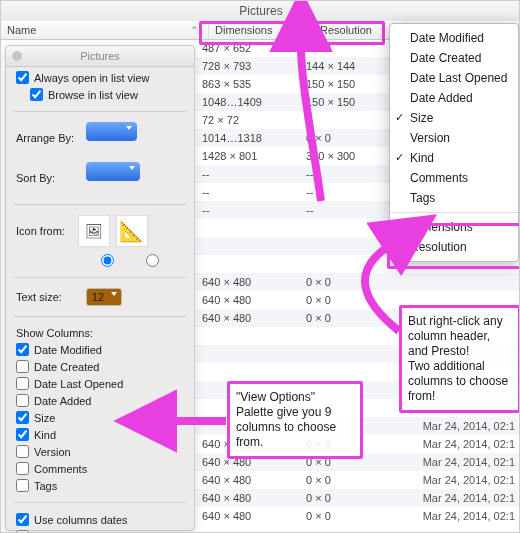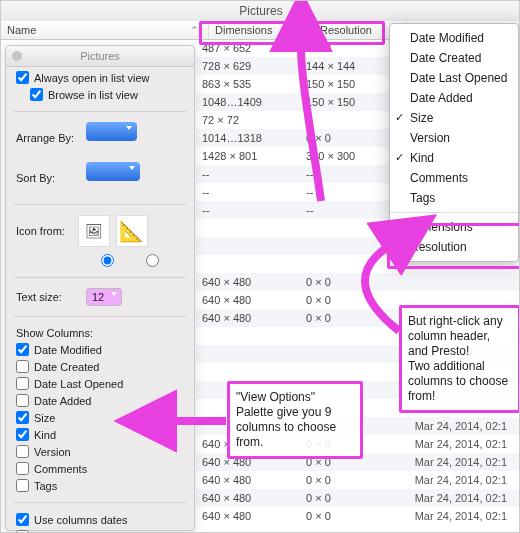--- a/index.html
+++ b/index.html
@@ -12,21 +12,21 @@
   .hc-name .caret{margin-left:auto;margin-right:4px;font-size:9px;color:#666;}
   .hc-dim{flex:0 0 92px;}
   .hc-res{flex:0 0 80px;}
   .hc-rest{flex:1;}
   .table-body{position:absolute;left:195px;top:38px;width:325px;bottom:0;overflow:hidden;}
   .row{display:flex;height:18px;line-height:18px;}
   .row:nth-child(even){background:#f3f5f9;}
   .cell{padding:0 6px;font-size:11px;color:#444;overflow:hidden;white-space:nowrap;}
   .c-dim{flex:0 0 92px;}
   .c-res{flex:0 0 80px;}
-  .c-date{flex:1;text-align:right;padding-right:14px;color:#555;}
+  .c-date{flex:1;text-align:right;padding-right:6px;color:#555;}
   
   .ctx-menu{position:absolute;left:388px;top:22px;width:128px;background:#fff;border:1px solid #bbb;border-radius:4px;box-shadow:0 4px 16px rgba(0,0,0,0.25);padding:4px 0;font-size:12px;}
   .ctx-item{padding:2px 8px 2px 20px;position:relative;line-height:16px;color:#222;}
   .ctx-item.checked::before{content:"✓";position:absolute;left:5px;top:1px;font-size:11px;color:#222;}
   .ctx-sep{height:1px;background:#ddd;margin:4px 0;}
   
   .palette{position:absolute;left:4px;top:44px;width:190px;height:486px;background:#eceaea;border:1px solid #c9c9c9;border-radius:4px;box-shadow:0 2px 10px rgba(0,0,0,0.15);box-sizing:border-box;padding:0 10px 8px 10px;}
   .pal-title{position:relative;margin:0 -10px;height:20px;line-height:20px;text-align:center;background:linear-gradient(#f7f7f7,#e2e2e2);color:#888;font-size:11px;border-bottom:1px solid #c9c9c9;border-radius:4px 4px 0 0;}
   .pal-close{position:absolute;left:6px;top:5px;width:10px;height:10px;border-radius:50%;background:#c5c5c5;}
   .chk-row{display:flex;align-items:center;margin-top:4px;font-size:11px;color:#222;}
@@ -66,21 +66,21 @@
     <div class="header-cell hc-rest"></div>
   </div>
 
   <div class="table-body" id="tbody">
       <div class="row">
         <div class="cell c-dim">487 × 652</div>
         <div class="cell c-res">0 × 0</div>
         <div class="cell c-date"></div>
       </div>
       <div class="row">
-        <div class="cell c-dim">728 × 629</div>
+        <div class="cell c-dim">728 × 793</div>
         <div class="cell c-res">144 × 144</div>
         <div class="cell c-date"></div>
       </div>
       <div class="row">
         <div class="cell c-dim">863 × 535</div>
         <div class="cell c-res">150 × 150</div>
         <div class="cell c-date"></div>
       </div>
       <div class="row">
         <div class="cell c-dim">1048…1409</div>
@@ -253,21 +253,21 @@
       <span class="icon-prev">🖼</span>
       <span class="icon-prev" style="font-size:20px">📐</span>
     </div>
     <div class="radio-row">
       <input type="radio" name="isz" checked="" style="">
       <input type="radio" name="isz" style="">
     </div>
     <div class="pal-sep"></div>
     <div class="sel-row">
       <span class="lbl">Text size:</span>
-      <span class="sel-wrap" style="--c:#2a6fe0"><select class="step" style="background:#f0abfc;color:#222;border:1px solid #bbb"><option>12</option></select></span>
+      <span class="sel-wrap" style="--c:#2a6fe0"><select class="step" style="background:#a16207;color:#222;border:1px solid #bbb"><option>12</option></select></span>
     </div>
     <div class="pal-sep"></div>
     <div class="heading">Show Columns:</div>
     <div id="pal-cols">
         <label class="chk-row">
           <input type="checkbox" checked="" style="">
           <span>Date Modified</span>
         </label>
         <label class="chk-row">
           <input type="checkbox" style="">

